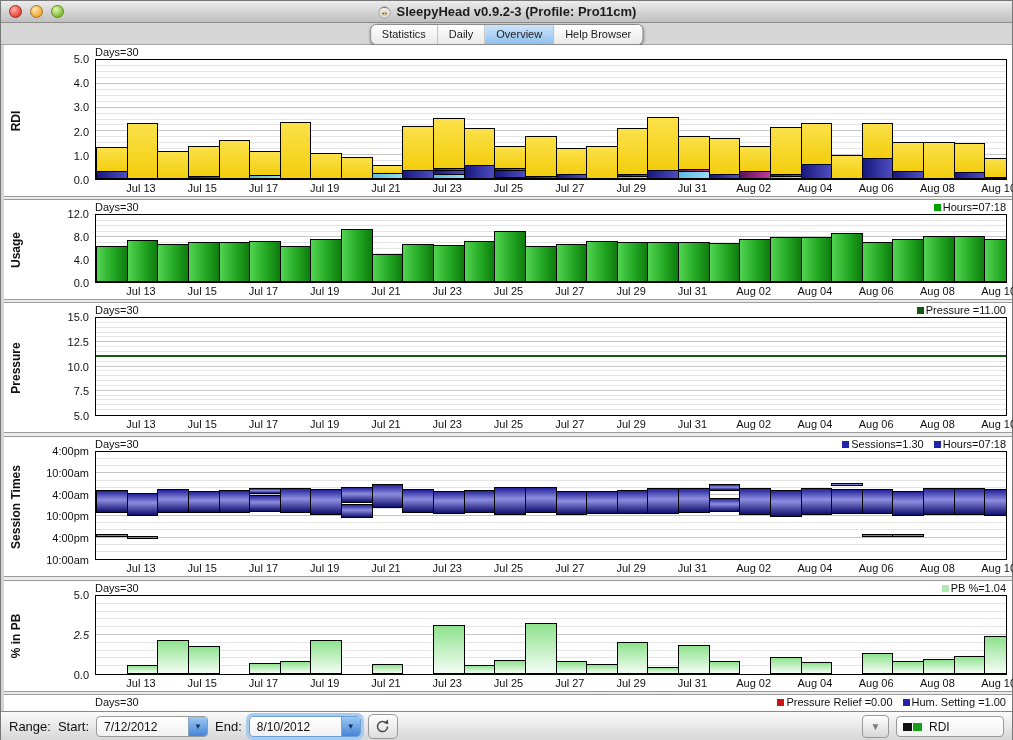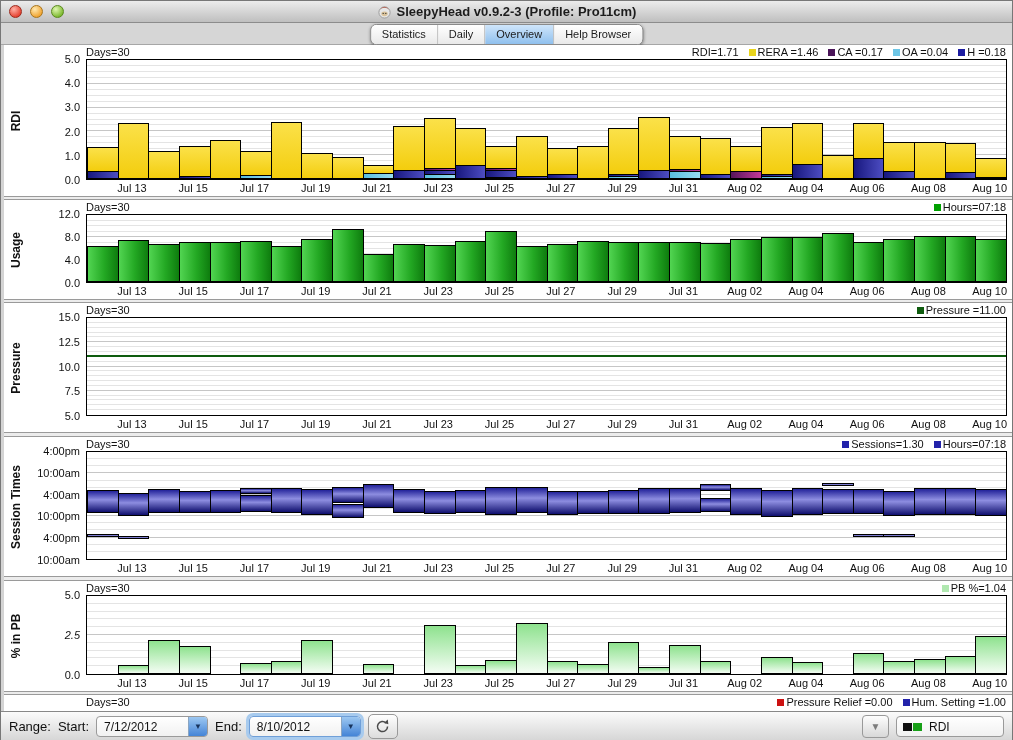--- a/index.html
+++ b/index.html
@@ -23,21 +23,21 @@
   .tab:last-child { border-right:none; }
   .tab.active { background:linear-gradient(#cfe5fa,#8fc0ee); }
 
   
   .charts { flex:1; display:flex; flex-direction:column; background:#fff; border-left:3px solid #d4d4d4; }
   .panel { position:relative; background:#fff; display:flex; flex-direction:column; }
   .h-rdi{height:151px;} .h-usage{height:99px;} .h-pressure{height:129px;} .h-sessions{height:139px;} .h-pb{height:110px;} .h-partial{height:16px; overflow:hidden;}
   .splitter { height:4px; background:#ececec; border-top:1px solid #9a9a9a; border-bottom:1px solid #9a9a9a; }
   .sp5 { height:5px; }
   .axis-title { position:absolute; left:12px; top:50%; transform:translate(-50%,-50%) rotate(-90deg); font-size:12px; font-weight:bold; white-space:nowrap; color:#111; }
-  .panel-body { flex:1; display:flex; flex-direction:column; padding-left:26px; }
+  .panel-body { flex:1; display:flex; flex-direction:column; padding-left:35px; }
   .panel-header { height:14px; flex:0 0 14px; display:flex; justify-content:space-between; align-items:center; padding-left:56px; padding-right:6px; font-size:11px; color:#111; }
   .legend { display:flex; align-items:center; }
   .litem { display:inline-flex; align-items:center; gap:2px; margin-left:10px; white-space:nowrap; }
   .sq { width:7px; height:7px; display:inline-block; }
   .plot-row { flex:1; display:flex; }
   .yticks { width:56px; flex:0 0 56px; position:relative; font-size:11px; color:#111; }
   .yticks span { position:absolute; right:6px; transform:translateY(-50%); white-space:nowrap; }
   .plot { flex:1; position:relative; border:1px solid #000; margin-right:5px; overflow:hidden; background:#fff; }
   .xlabels { height:16px; flex:0 0 16px; position:relative; margin-left:56px; margin-right:6px; font-size:11px; color:#111; }
   .xlabels span { position:absolute; top:2px; transform:translateX(-50%); white-space:nowrap; }
@@ -104,41 +104,20 @@
       </div>
   </div>
 
   <div class="charts">
 
     <div class="panel h-rdi">
       <span class="axis-title">RDI</span>
       <div class="panel-body">
         <div class="panel-header">
           <span>Days=30</span>
-          <span class="legend" id="legend-rdi">
-              <span class="litem">
-                <span>RDI=1.71</span>
-              </span>
-              <span class="litem">
-                <span class="sq" style="background: rgb(232, 212, 28);"></span>
-                <span>RERA =1.46</span>
-              </span>
-              <span class="litem">
-                <span class="sq" style="background: rgb(74, 20, 88);"></span>
-                <span>CA =0.17</span>
-              </span>
-              <span class="litem">
-                <span class="sq" style="background: rgb(110, 198, 230);"></span>
-                <span>OA =0.04</span>
-              </span>
-              <span class="litem">
-                <span class="sq" style="background: rgb(27, 27, 160);"></span>
-                <span>H =0.18</span>
-              </span>
-            </span>
         </div>
         <div class="plot-row">
           <div class="yticks" id="yticks-rdi">
               <span style="top: 0%;">5.0</span>
               <span style="top: 20%;">4.0</span>
               <span style="top: 40%;">3.0</span>
               <span style="top: 60%;">2.0</span>
               <span style="top: 80%; text-align: right;">1.0</span>
               <span style="top: 100%;">0.0</span>
             </div>

